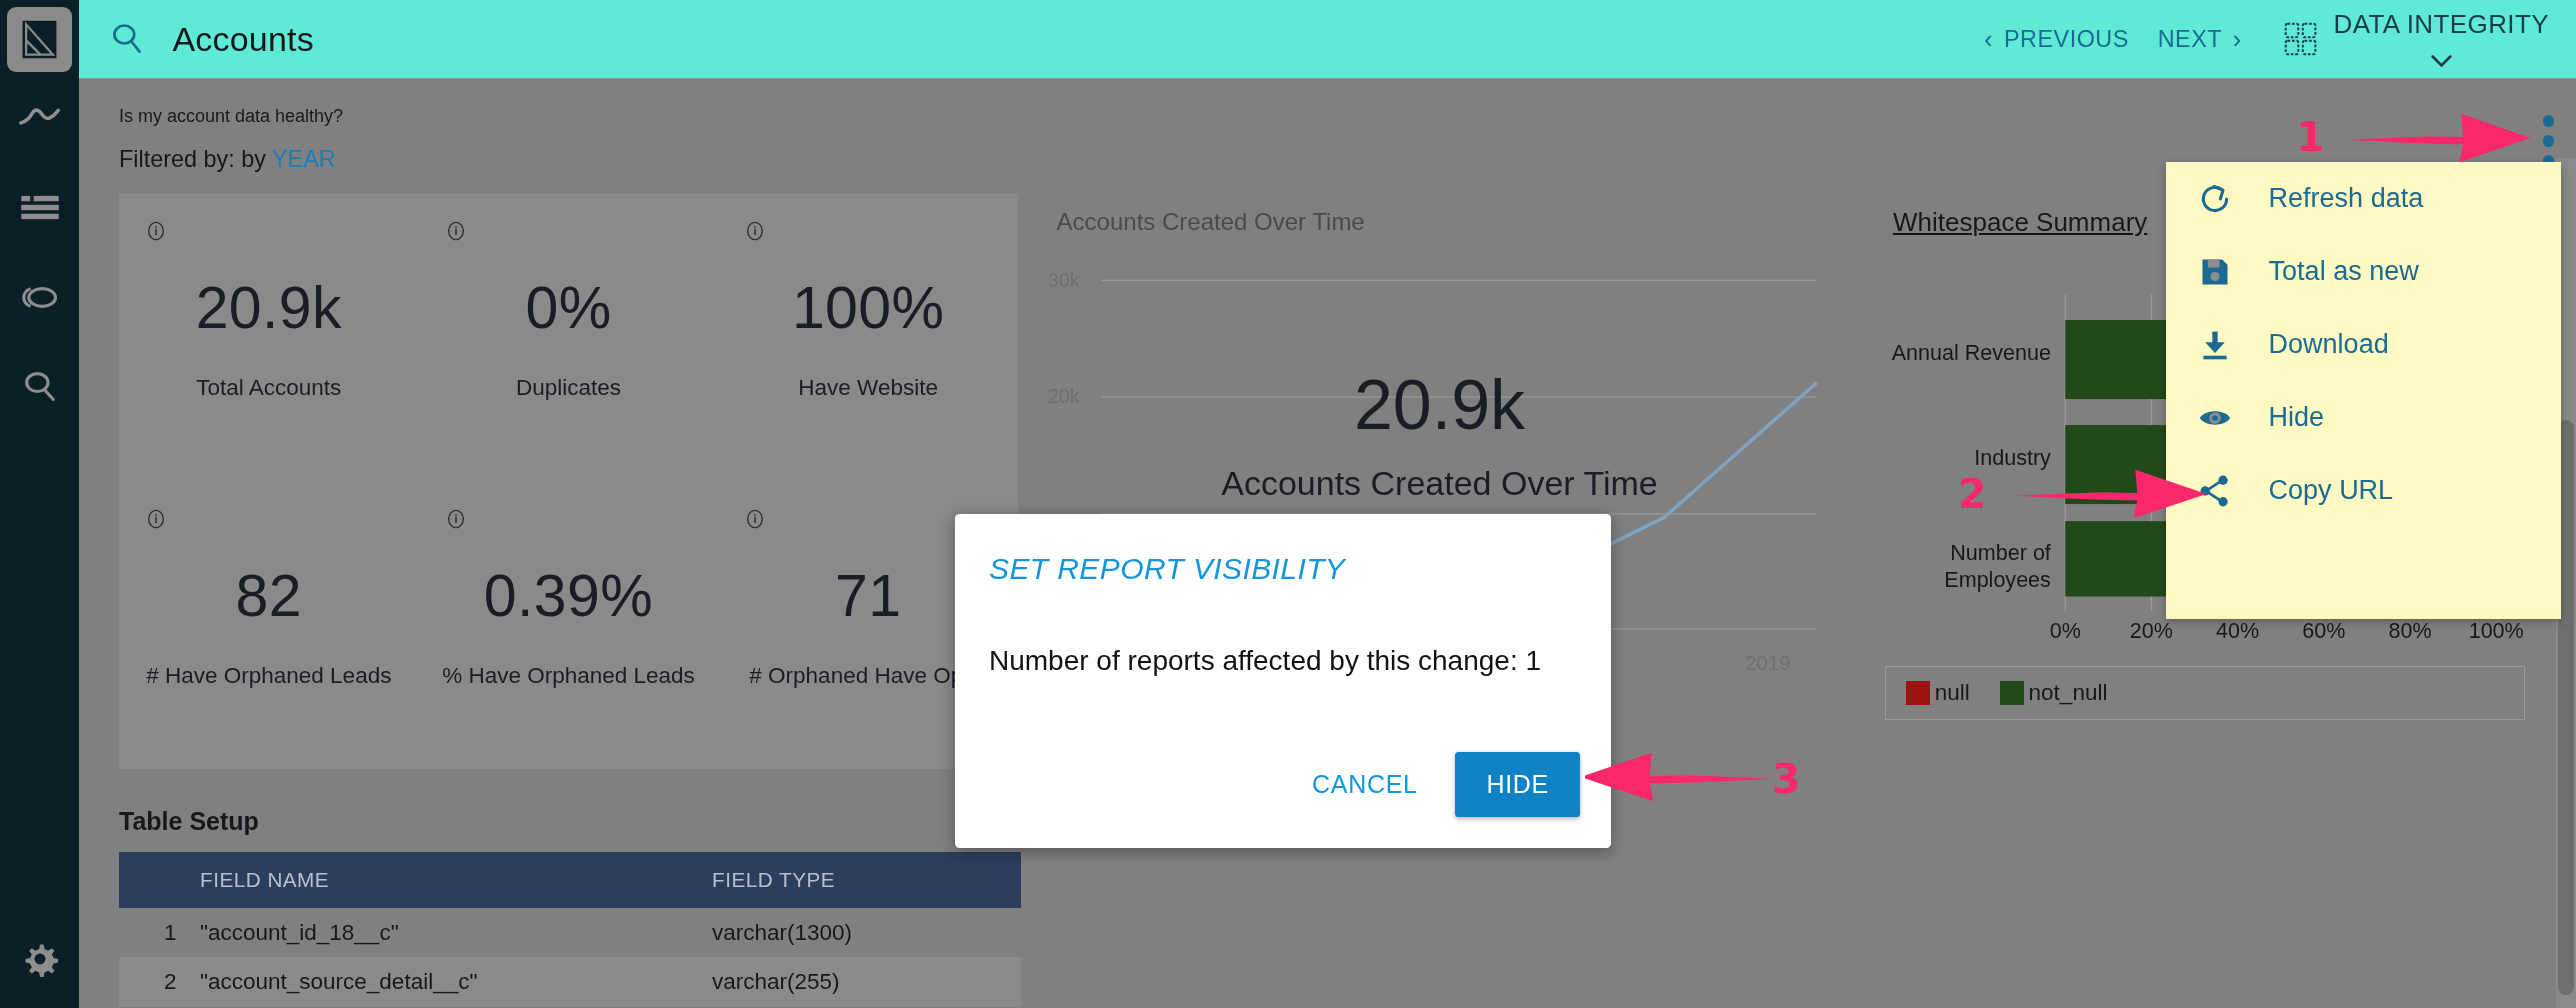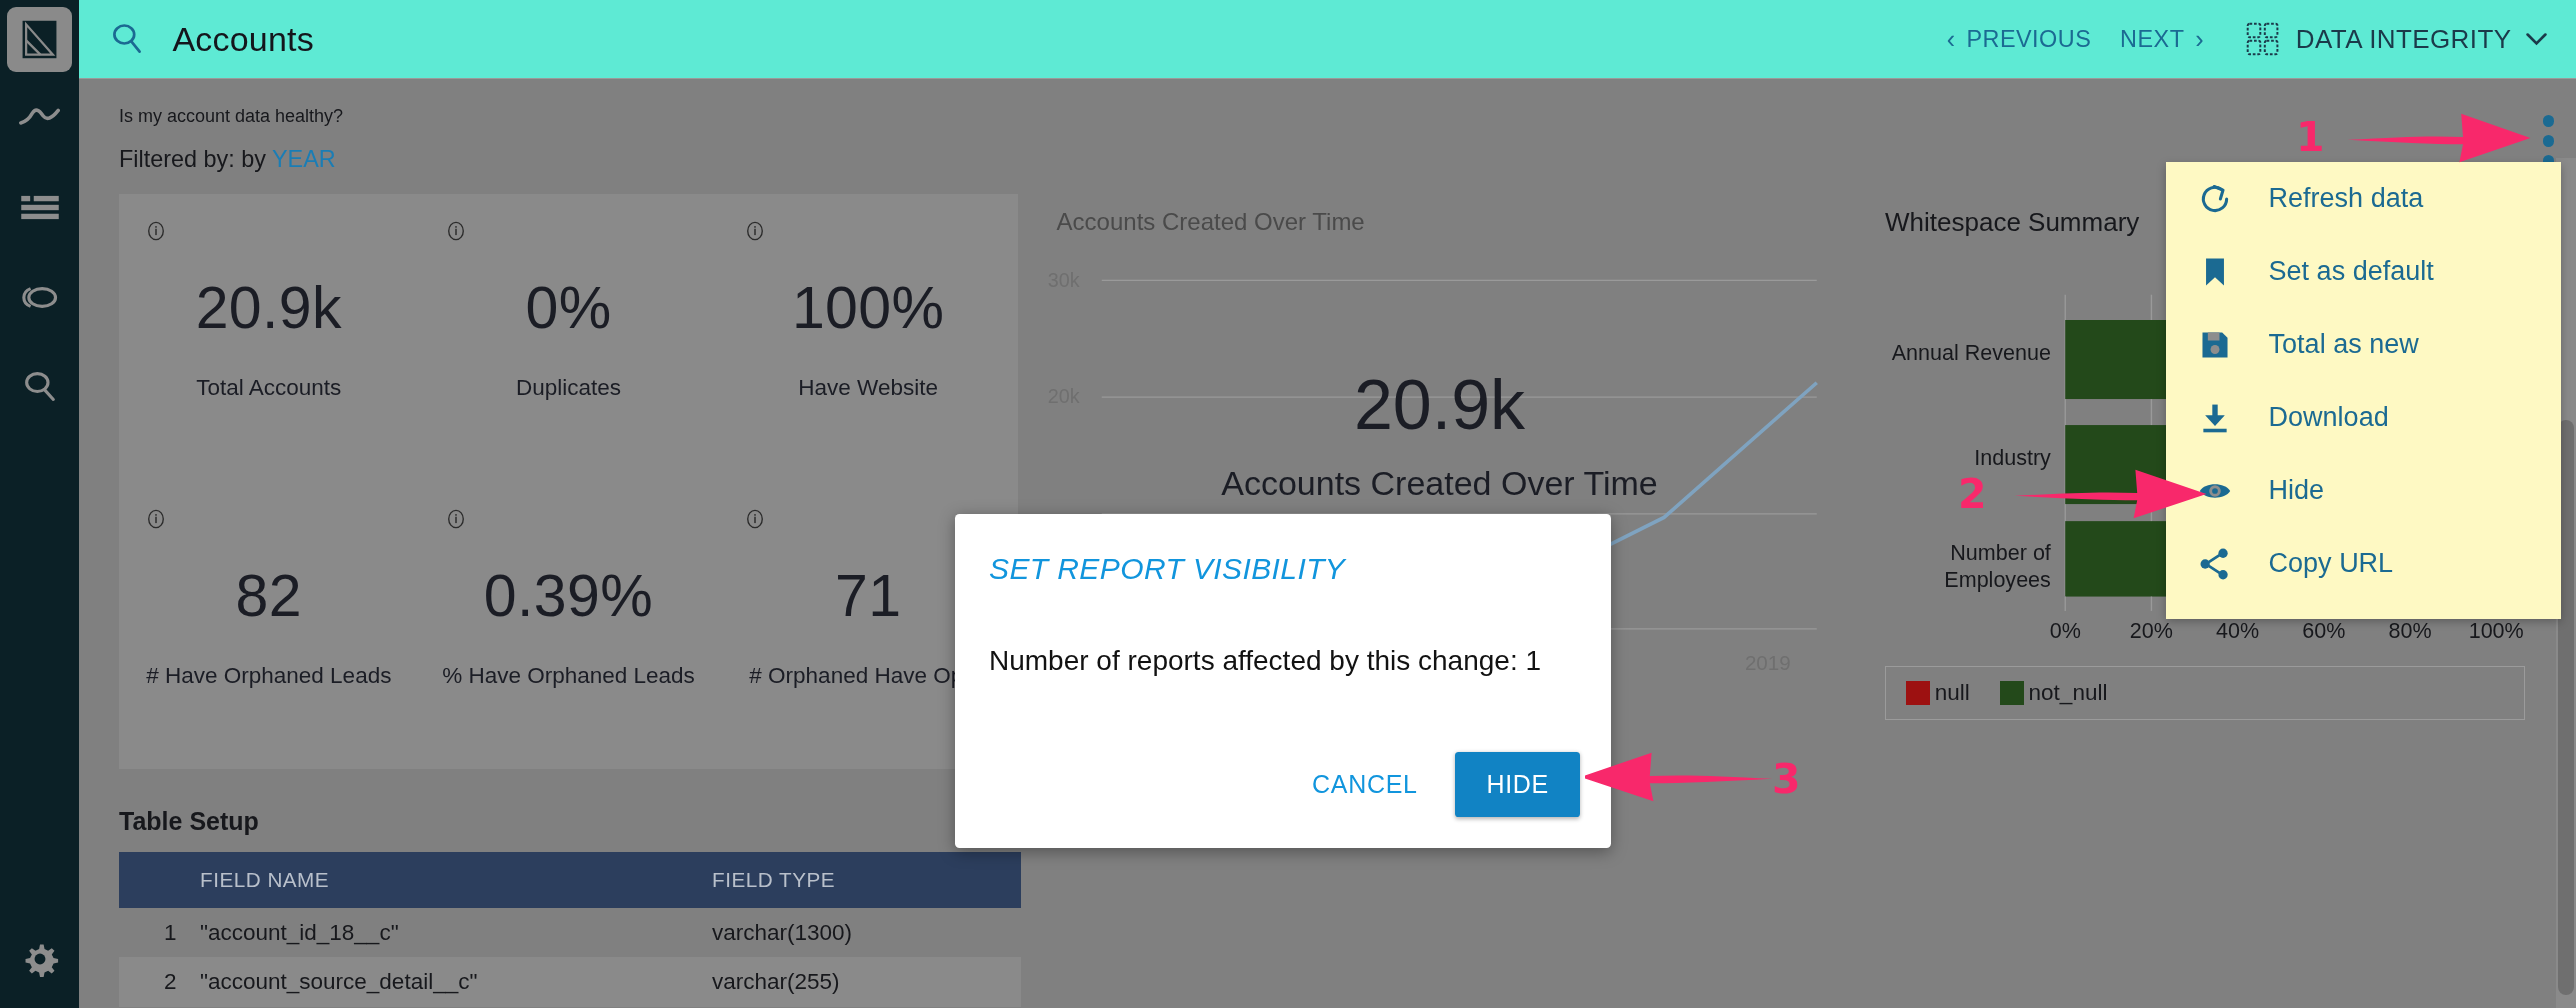--- a/index.html
+++ b/index.html
@@ -37,21 +37,21 @@
   .topbar-title {
     margin-left: 20px; font-size: 34px; color: #14161c; font-weight: 400; letter-spacing: 0.2px;
   }
   .topbar-right { margin-left: auto; display: flex; align-items: center; margin-right: 27px; }
   .nav-link {
     color: #1b6a92; font-size: 23.4px; letter-spacing: 0.5px; display: flex; align-items: center;
     gap: 10.8px; padding: 0 14.4px; font-weight: 400;
   }
   .nav-chev { font-size: 25px; line-height: 1; }
   .grid-icon { margin-left: 27px; margin-right: 14.4px; display:flex; }
-  .di-label { color: #1b3a4a; font-size: 26px; letter-spacing: 0.4px; display:flex; align-items:center; gap:12.6px; }
+  .di-label { color: #1b3a4a; font-size: 26px; letter-spacing: 0.4px; display:flex; align-items:center; gap:12.6px;flex-direction:column; }
 
   
   .body-area {
     position: absolute; left: 79px; top: 79px; width: 2497px; height: 929px;
     background: #808080; overflow: hidden;
   }
   .q-title { position: absolute; left: 40px; top: 27px; font-size: 18px; color: #17181c; }
   .q-filter { position: absolute; left: 40px; top: 67px; font-size: 23.4px; color: #17181c; }
   .q-filter .yearlink { color: #1a7db5; }
 
@@ -67,21 +67,21 @@
 
   
   .line-panel { position: absolute; left: 956px; top: 115px; width: 809px; height: 629px; }
   .line-title { position: absolute; left: 21.6px; top: 14.4px; font-size: 24px; color: #4a4a4a; }
   .line-svg { position:absolute; left: 0; top: 54px; }
   .line-big { position: absolute; left: 0; right: 0; top: 171px; text-align: center; font-size: 70px; color: #1b1d25; }
   .line-sub { position: absolute; left: 0; right: 0; top: 270px; text-align: center; font-size: 34px; color: #1b1d25; }
 
   
   .ws-panel { position: absolute; left: 1783px; top: 115px; width: 683px; height: 665px; }
-  .ws-title { position: absolute; left: 23px; top: 12.6px; font-size: 26px; color: #17181c; }
+  .ws-title { position: absolute; left: 31px; top: 12.6px; font-size: 26px; color: #17181c; text-decoration: underline; }
   .ws-svg { position: absolute; left: 0; top: 47px; }
   .ws-legend {
     position: absolute; left: 23.4px; top: 472px; width: 640px; height: 54px;
     border: 0.9px solid #9b9b9b; display: flex; align-items: center; padding-left: 20px; gap: 14.4px;
   }
   .lg-item { display: flex; align-items: center; gap: 5px; font-size: 22.5px; color: #17181c; margin-right: 16px; }
   .sw { width: 23.4px; height: 23.4px; display:inline-block; }
 
   
   .tbl-wrap { position: absolute; left: 40px; top: 728px; width: 902px; }
@@ -409,28 +409,20 @@
     <div class="menu-item">
       <span class="menu-ico">
         <svg width="34" height="34" viewBox="0 0 38 38">
           <path d="M32 19 A13 13 0 1 1 26 8" fill="none" stroke="#1b6a92" stroke-width="3.4" stroke-linecap="round"></path>
           <path d="M18 5 L28 9 L25 19" fill="none" stroke="#1b6a92" stroke-width="3.4" stroke-linecap="round" stroke-linejoin="round"></path>
         </svg>
       </span>
       <span class="menu-lbl">Refresh data</span>
     </div>
 
-    <div class="menu-item">
-      <span class="menu-ico">
-        <svg width="34" height="34" viewBox="0 0 38 38">
-          <path d="M9 4 L29 4 L29 34 L19 25 L9 34 Z" fill="#1b6a92"></path>
-        </svg>
-      </span>
-      <span class="menu-lbl">Set as default</span>
-    </div>
 
     <div class="menu-item">
       <span class="menu-ico">
         <svg width="34" height="34" viewBox="0 0 38 38">
           <path d="M5 5 L27 5 L33 11 L33 33 L5 33 Z" fill="#1b6a92"></path>
           <rect x="11" y="5" width="13" height="9" fill="#8d8d8d"></rect>
           <circle cx="19" cy="24" r="5" fill="#8d8d8d"></circle>
         </svg>
       </span>
       <span class="menu-lbl">Total as new</span>

